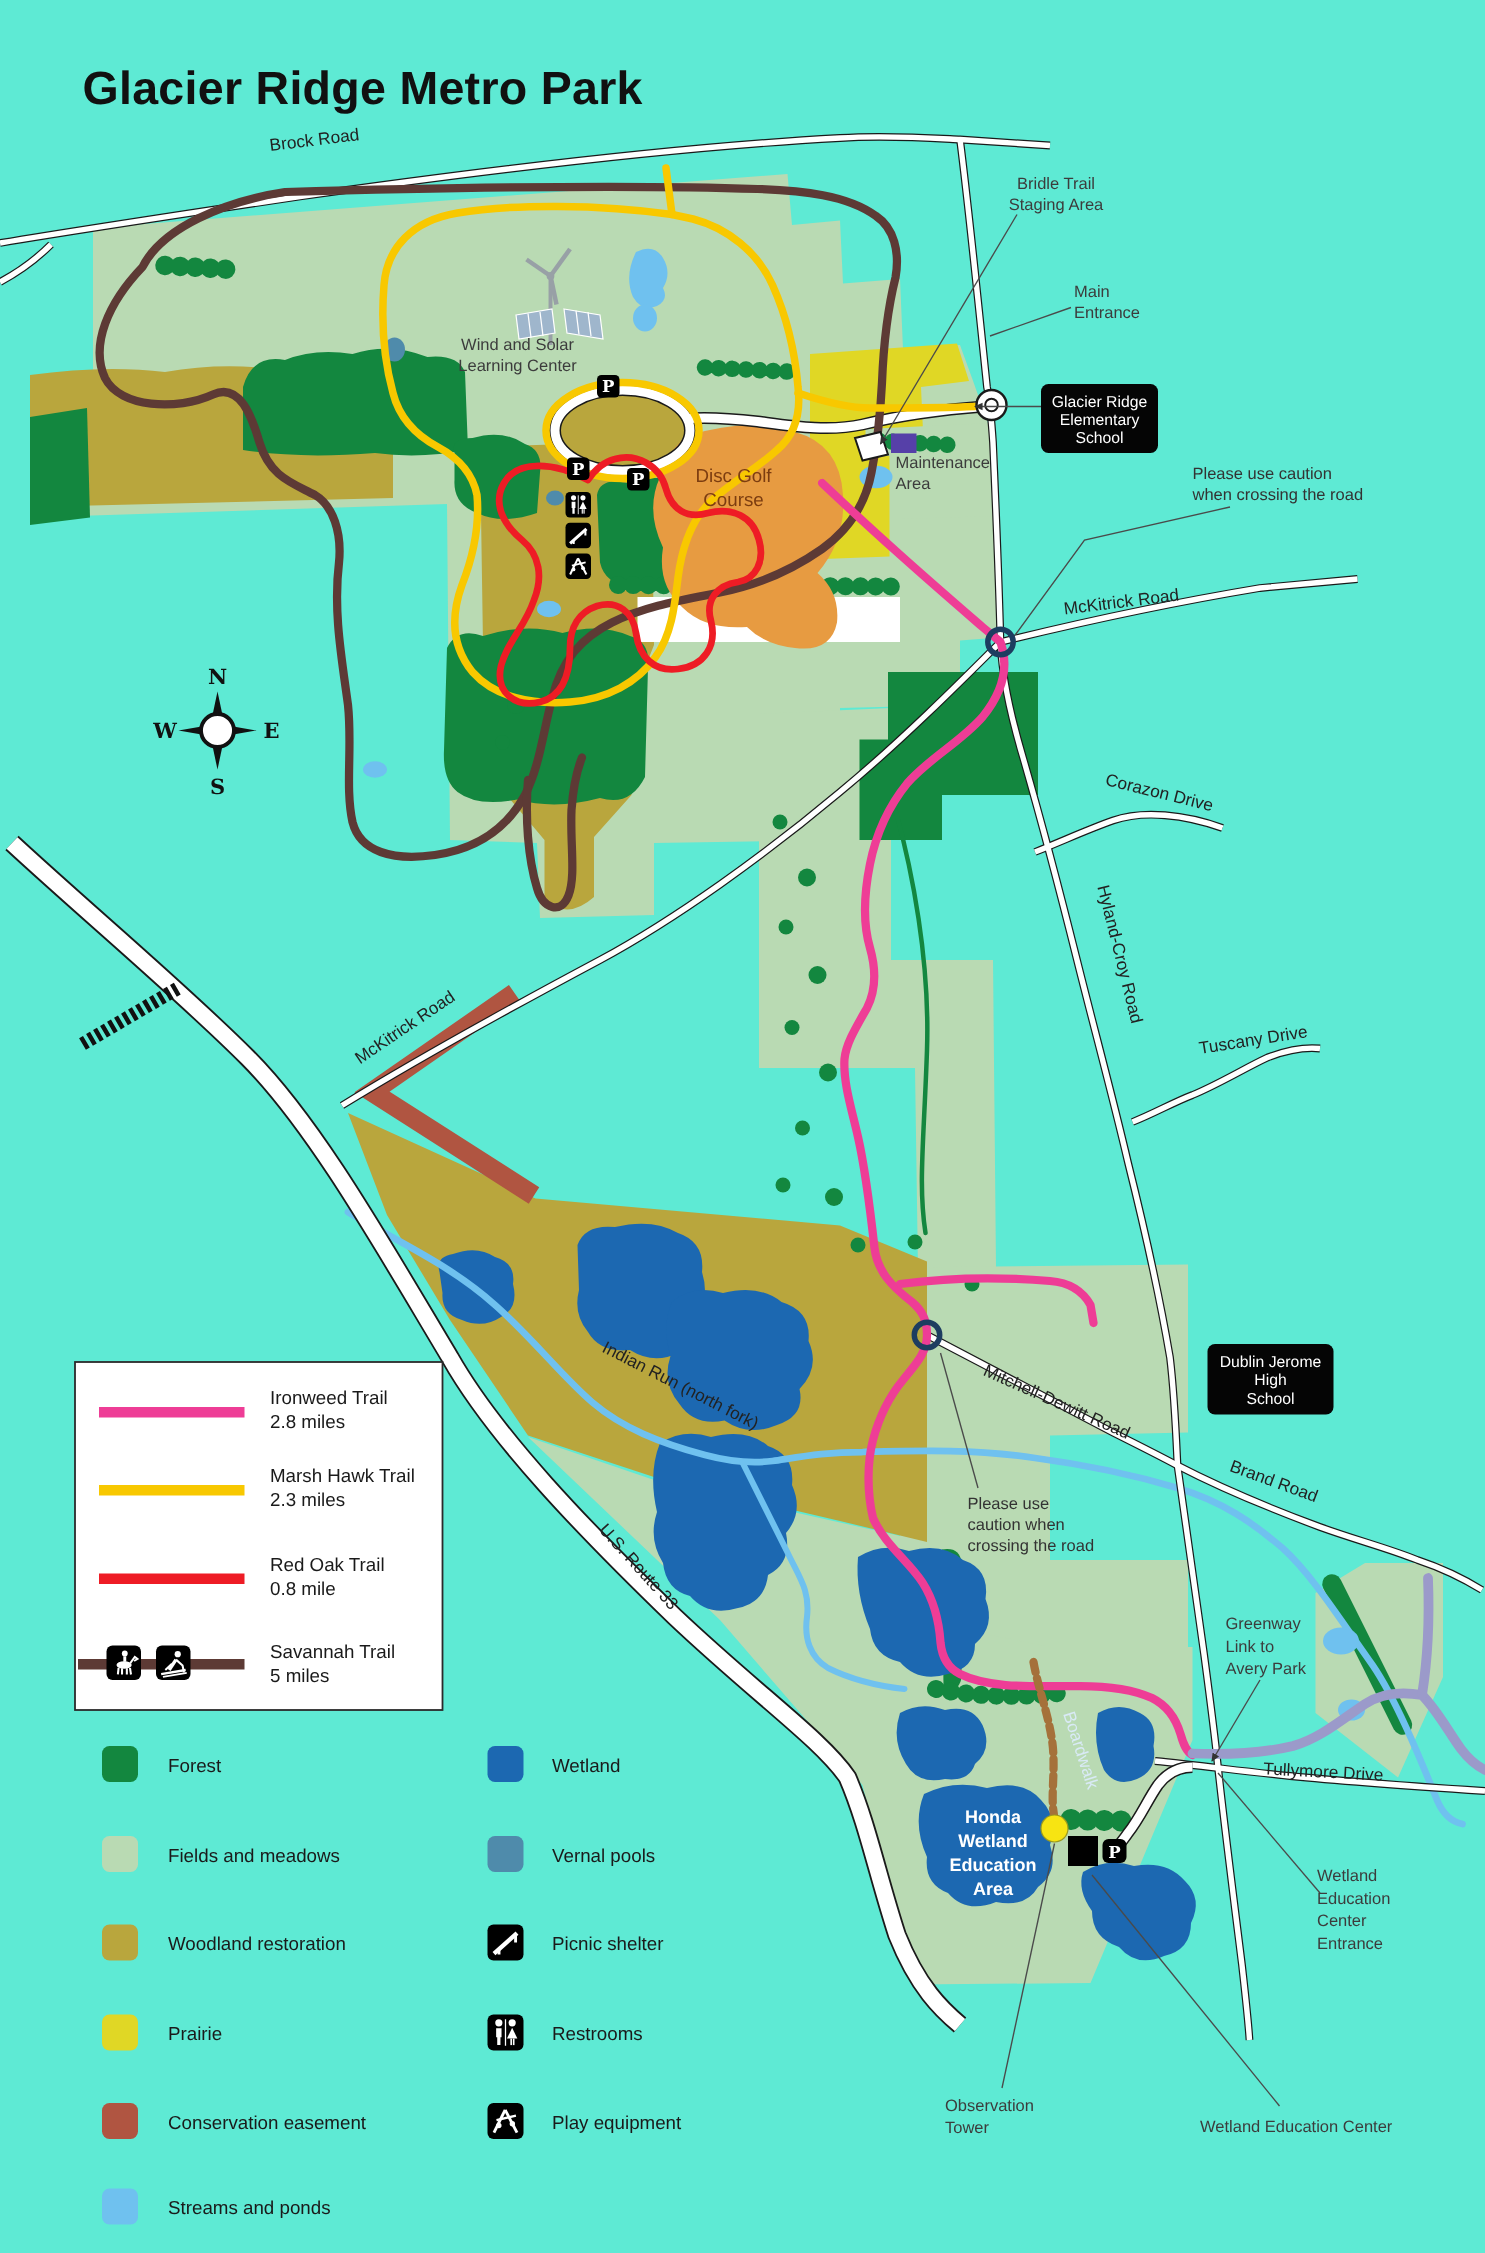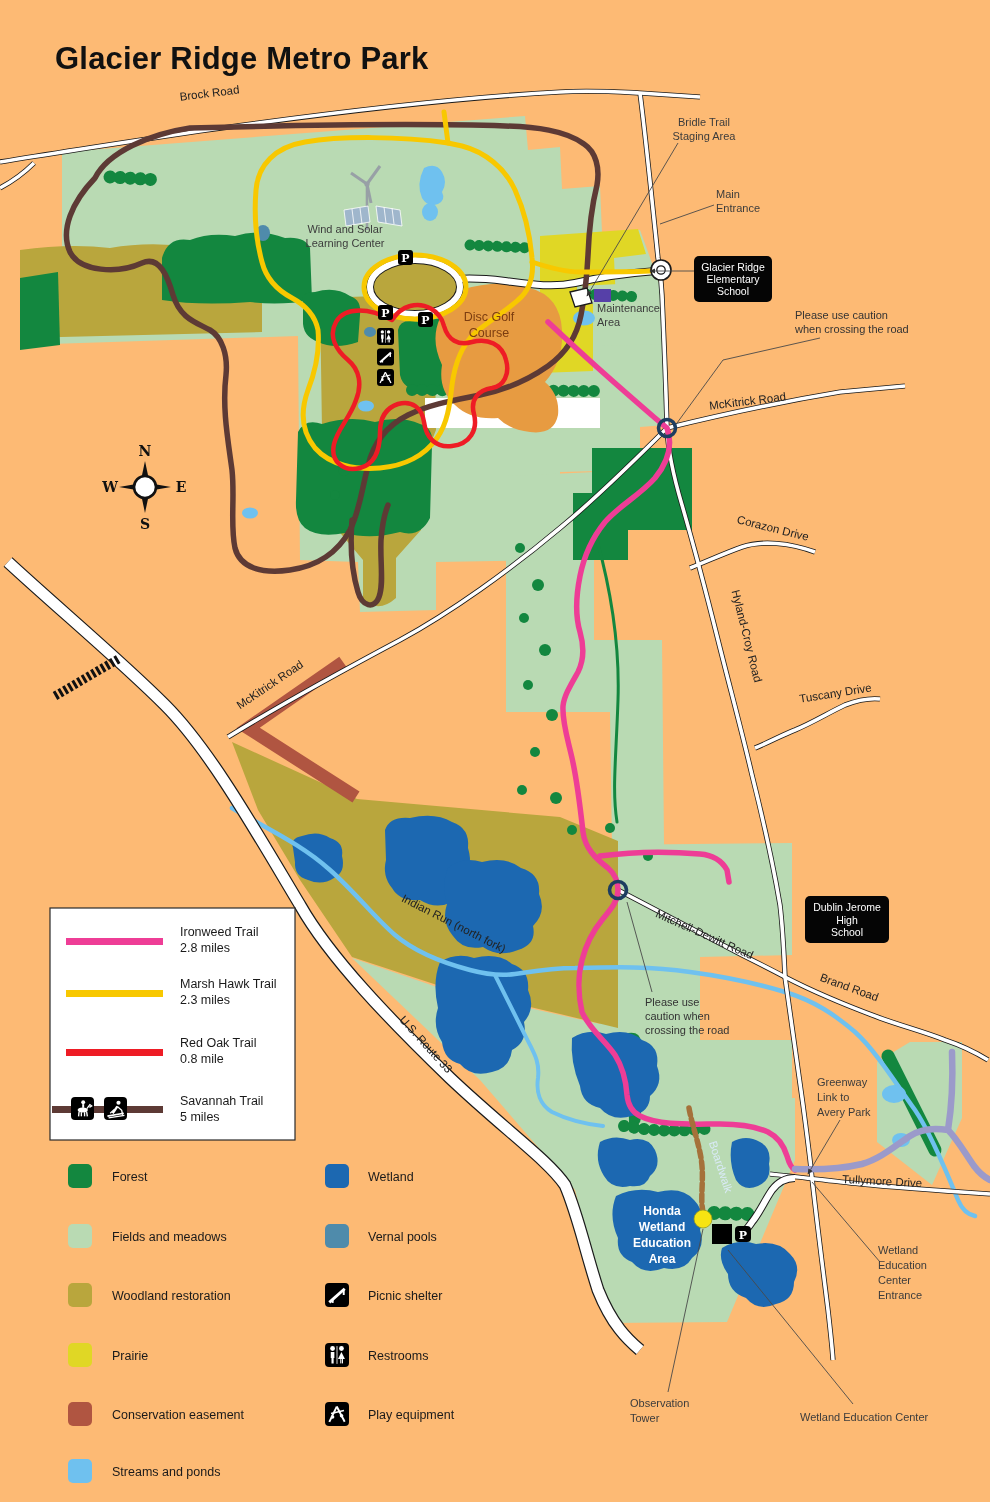--- a/index.html
+++ b/index.html
@@ -1,16 +1,16 @@
 <!DOCTYPE html>
 <html><head>
 <meta charset="utf-8">
 <style>
   html,body{margin:0;padding:0;background:#fff;}
-  .page{position:relative;width:990px;height:1502px;background:#fdba74;overflow:hidden;
+  .page{position:relative;width:990px;height:1502px;background:#5eead4;overflow:hidden;
         font-family:"Liberation Sans",sans-serif;}
   .title{position:absolute;left:55px;top:20px;font-size:31px;font-weight:bold;color:#111;
          letter-spacing:0.2px;}
   svg text{font-family:"Liberation Sans",sans-serif;}
   .roadlbl{font-size:11.5px;fill:#222;}
   .poilbl{font-size:11px;fill:#3c3c3c;}
   .cautionlbl{font-size:11px;fill:#333;}
   .schooltxt{font-size:10.5px;fill:#fff;}
   .legendtxt{font-size:12.5px;fill:#1a1a1a;}
   .ptxt{font-size:11px;font-weight:bold;fill:#fff;font-family:"DejaVu Serif",serif;}

